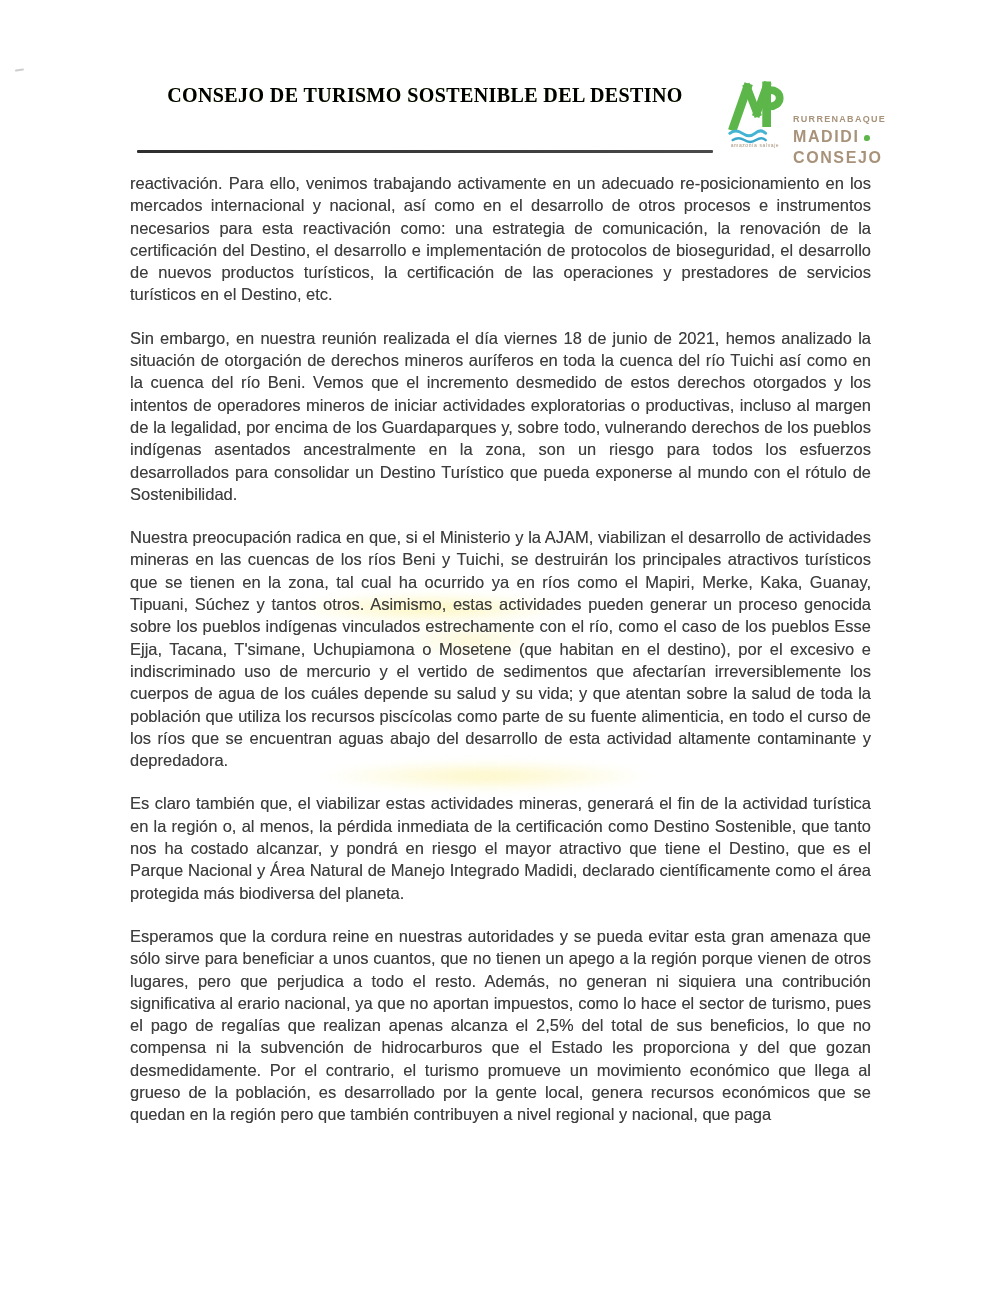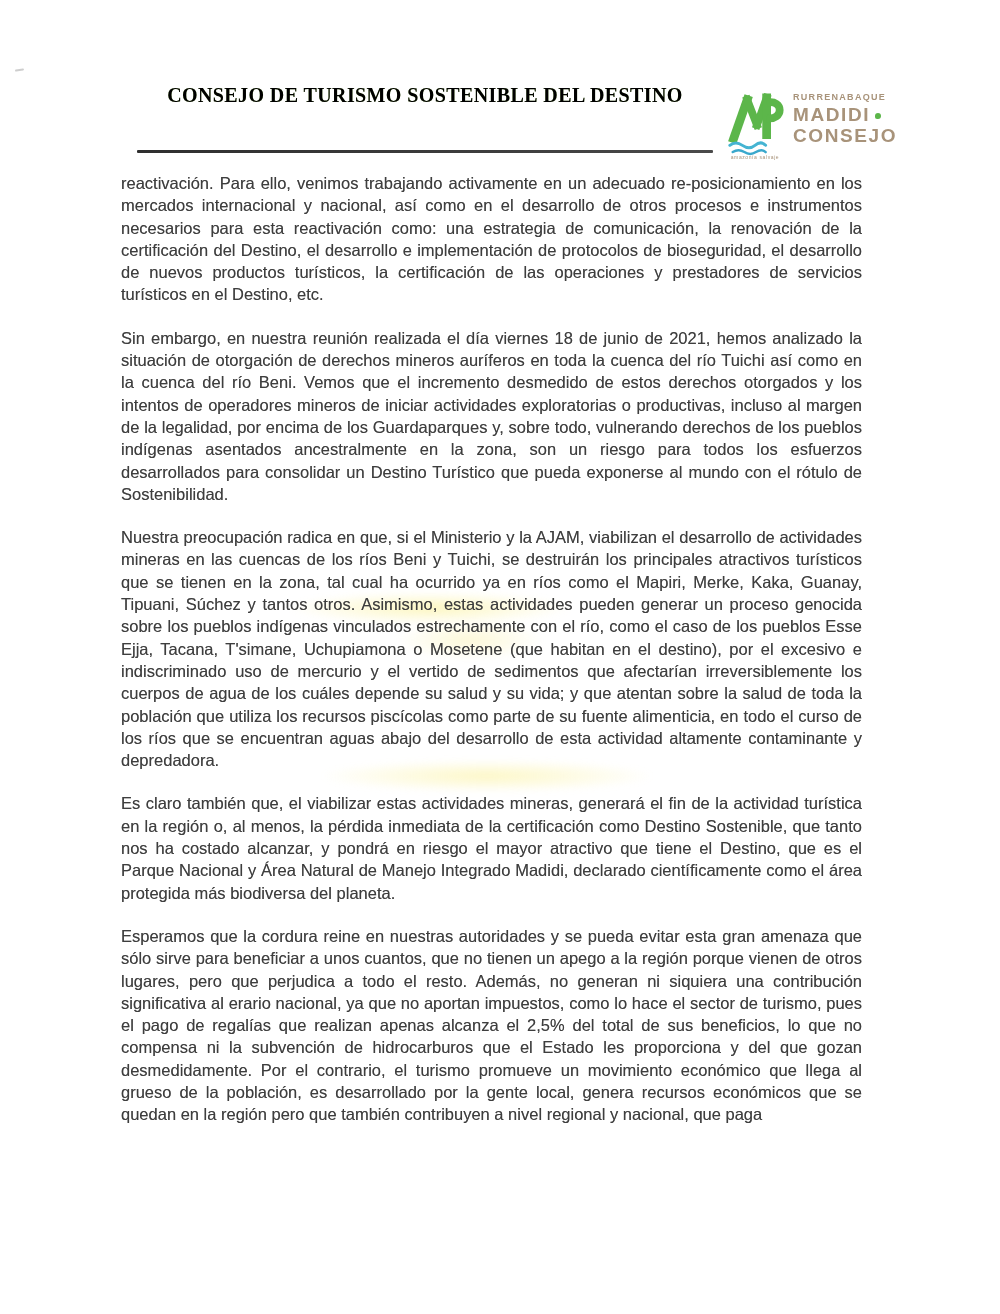--- a/index.html
+++ b/index.html
@@ -24,54 +24,54 @@
     text-shadow:0 0 0.6px rgba(142,192,76,0.7);
   }
   .header-rule{
     position:absolute;left:137px;top:150px;width:576px;height:3px;
     background:linear-gradient(to right,#2f2f2f,#3d3d3d 60%,#4a4a4a);
     border-radius:1px;
   }
 
   
   .logo{
-    position:absolute;left:724px;top:88px;width:166px;height:94px;
-    display:flex;gap:7px;align-items:flex-start;
+    position:absolute;left:724px;top:74px;width:166px;height:94px;
+    display:flex;gap:7px;align-items:flex-end;
   }
   .logo-mark{position:relative;width:62px;height:92px;flex:0 0 auto;}
   .logo-mark svg{display:block;}
   .logo-tagline{
     position:absolute;left:0;top:66px;width:62px;
     font-size:5px;letter-spacing:0.6px;
     color:#a8937a;text-align:center;
     filter:blur(0.3px);
     white-space:nowrap;
   }
   .logo-wordmark{
     padding-top:2px;
     color:#a8937a;
     font-weight:bold;
     filter:blur(0.2px);
   }
   .wm-small{
     font-size:9px;letter-spacing:1.3px;line-height:14px;display:block;
   }
   .wm-big{
-    font-size:19px;letter-spacing:1.6px;line-height:21px;display:block;
+    font-size:16px;letter-spacing:1.6px;line-height:21px;display:block;
     white-space:nowrap;
   }
   .leaf-dot{
     display:inline-block;width:6px;height:6px;margin-left:5px;
     background:#5cb64a;border-radius:50% 50% 50% 2px;
     vertical-align:middle;
   }
 
   
   .letter-body{
-    position:absolute;left:121px;top:172px;width:741px;
+    position:absolute;left:130px;top:172px;width:741px;
     font-size:16.5px;line-height:22.3px;
     text-align:justify;
     color:#3e3e3e;
     text-shadow:0 0 0.5px rgba(62,62,62,0.55);
   }
   .letter-body p{margin:0 0 21px 0;}
 
   
   .smudge{position:absolute;pointer-events:none;filter:blur(3px);border-radius:50%;}
   .smudge-1{left:290px;top:592px;width:280px;height:32px;

